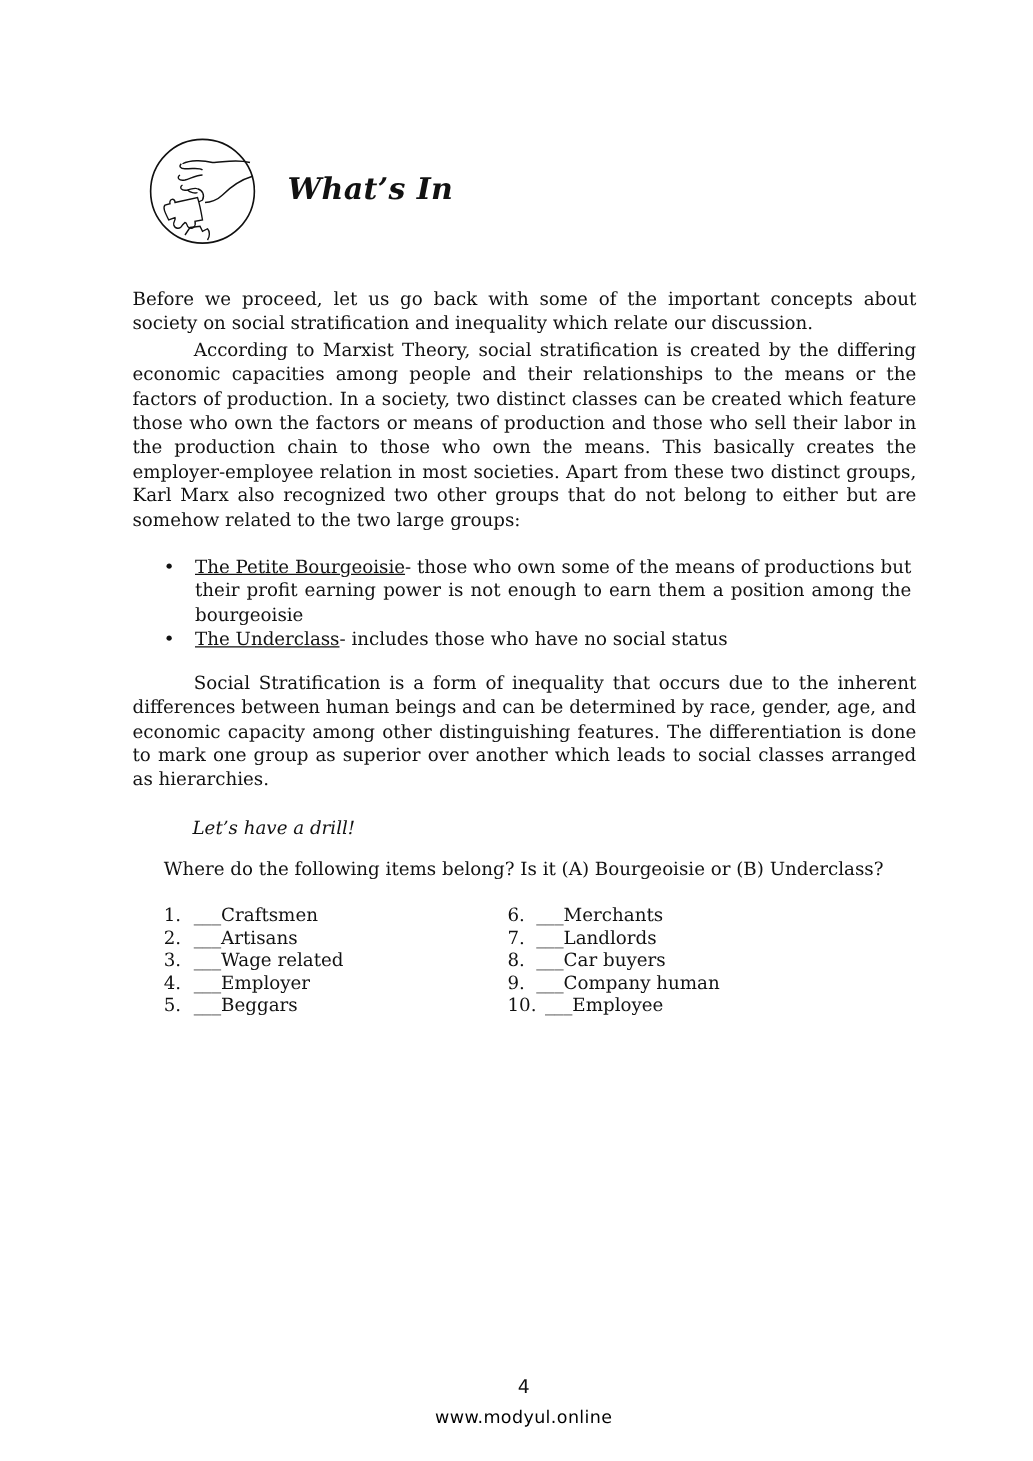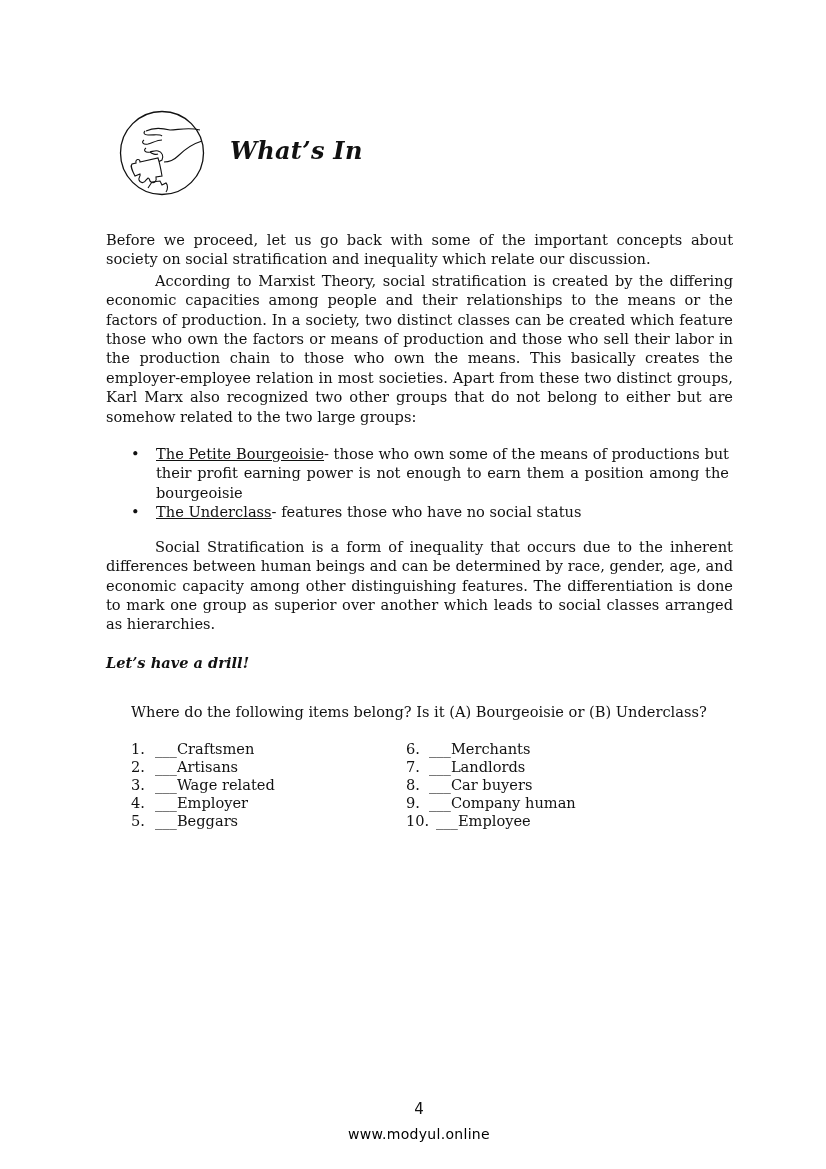--- a/index.html
+++ b/index.html
@@ -12,22 +12,22 @@
            font-style: italic; letter-spacing: 0.3px; margin: 0; }
   .content { position: absolute; left: 100px; top: 230px; width: 627px;
              font-size: 14.6px; line-height: 19.4px; }
   p { margin: 0; text-align: justify; }
   .p1 { margin-bottom: 2px; }
   .indent { text-indent: 49px; }
   ul { margin: 18px 4px 15px 0; padding-left: 50px; list-style: none; }
   ul li { position: relative; text-align: justify; }
   ul li::before { content: "•"; position: absolute; left: -25px; top: 0; }
   .u { text-decoration: underline; }
-  .drill-head { margin-top: 19px; font-weight: bold; font-style: italic; }
-  .drill-q { margin-top: 30px; padding-left: 25px; }
+  .drill-head { margin-top: 19px; font-weight: normal; font-style: italic; margin-left: 48px; }
+  .drill-q { margin-top: 14px; padding-left: 25px; }
   .items { margin-top: 18px; display: flex; padding-left: 25px; font-size: 14.6px; line-height: 18.2px; }
   .col { width: 275px; }
   .item { display: flex; }
   .num { width: 24px; display: inline-block; }
   .num2 { width: 23px; display: inline-block; }
   .pagenum { position: absolute; left: 0; width: 826px; top: 1100px; text-align: center;
              font-family: "DejaVu Sans", sans-serif; font-size: 15px; color: #111; }
   .watermark { position: absolute; left: 0; width: 826px; top: 1126px; text-align: center;
                font-family: "DejaVu Sans", sans-serif; font-size: 14px; color: #000000; letter-spacing: 0.3px; }
 </style>
@@ -51,21 +51,21 @@
     </svg>
     <h1 class="title">What’s In</h1>
   </div>
 
   <div class="content">
     <p class="p1">Before we proceed, let us go back with some of the important concepts about society on social stratification and inequality which relate our discussion.</p>
     <p class="indent">According to Marxist Theory, social stratification is created by the differing economic capacities among people and their relationships to the means or the factors of production. In a society, two distinct classes can be created which feature those who own the factors or means of production and those who sell their labor in the production chain to those who own the means. This basically creates the employer-employee relation in most societies. Apart from these two distinct groups, Karl Marx also recognized two other groups that do not belong to either but are somehow related to the two large groups:</p>
 
     <ul>
       <li><span class="u">The Petite Bourgeoisie</span><span>- those who own some of the means of productions but their  profit earning power is not enough to earn them a position among the bourgeoisie</span></li>
-      <li><span class="u">The Underclass</span><span>- features those who have no social status</span></li>
+      <li><span class="u">The Underclass</span><span>- includes those who have no social status</span></li>
     </ul>
 
     <p class="indent">Social Stratification is a form of inequality that occurs due to the inherent differences between human beings and can be determined by race, gender, age, and economic capacity among other distinguishing features. The differentiation is done to mark one group as superior over another which leads to social classes arranged as hierarchies.</p>
 
     <p class="drill-head">Let’s have a drill!</p>
     <p class="drill-q">Where do the following items belong? Is it (A) Bourgeoisie or (B) Underclass?</p>
 
     <div class="items">
       <div class="col">
         <div class="item">

